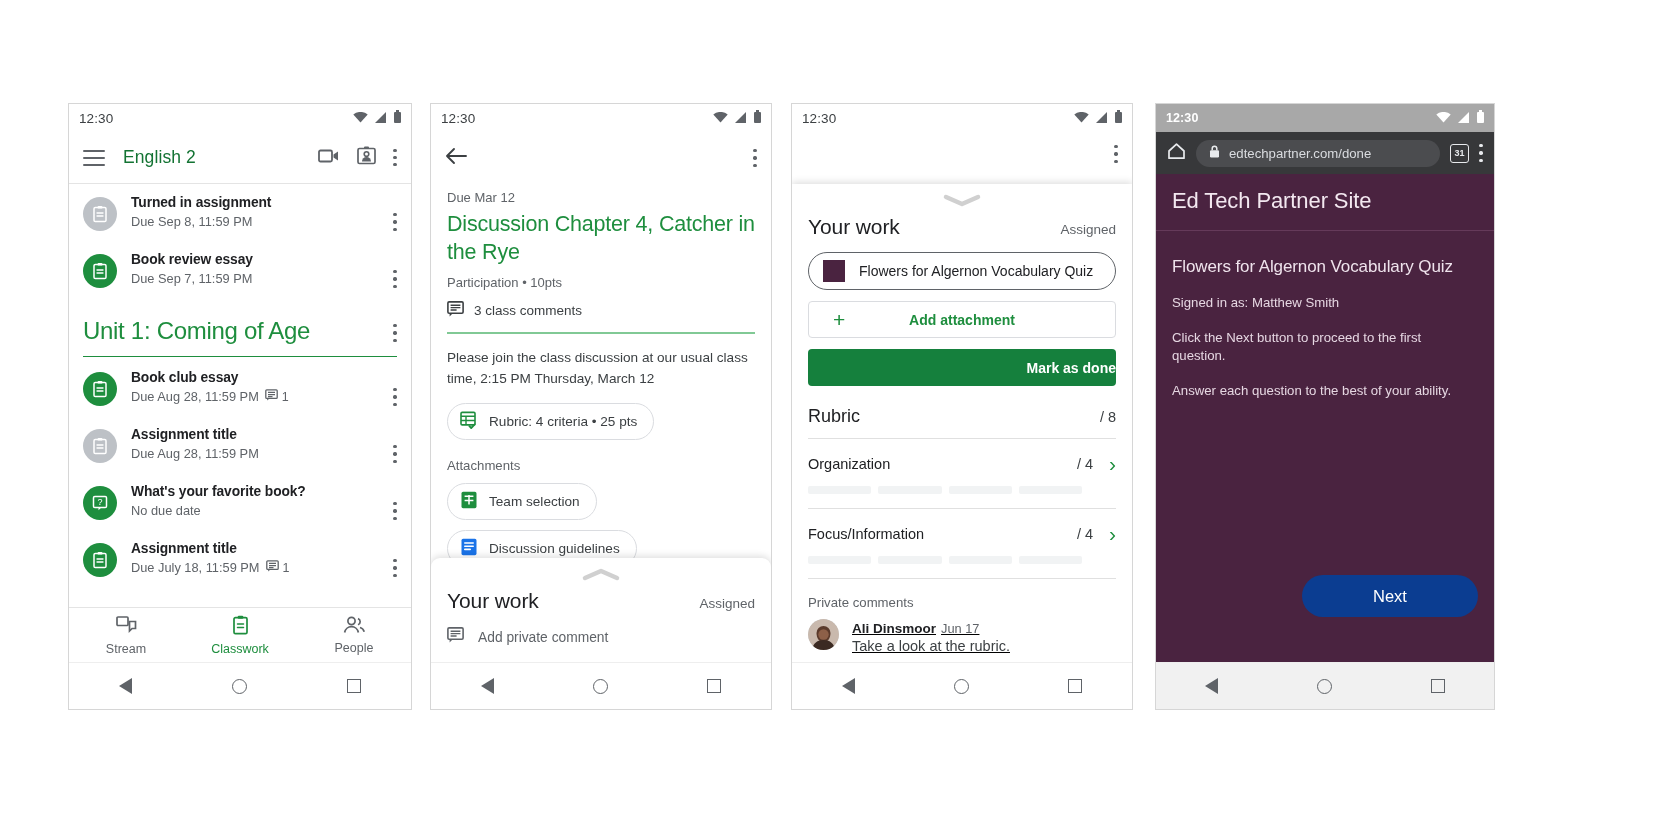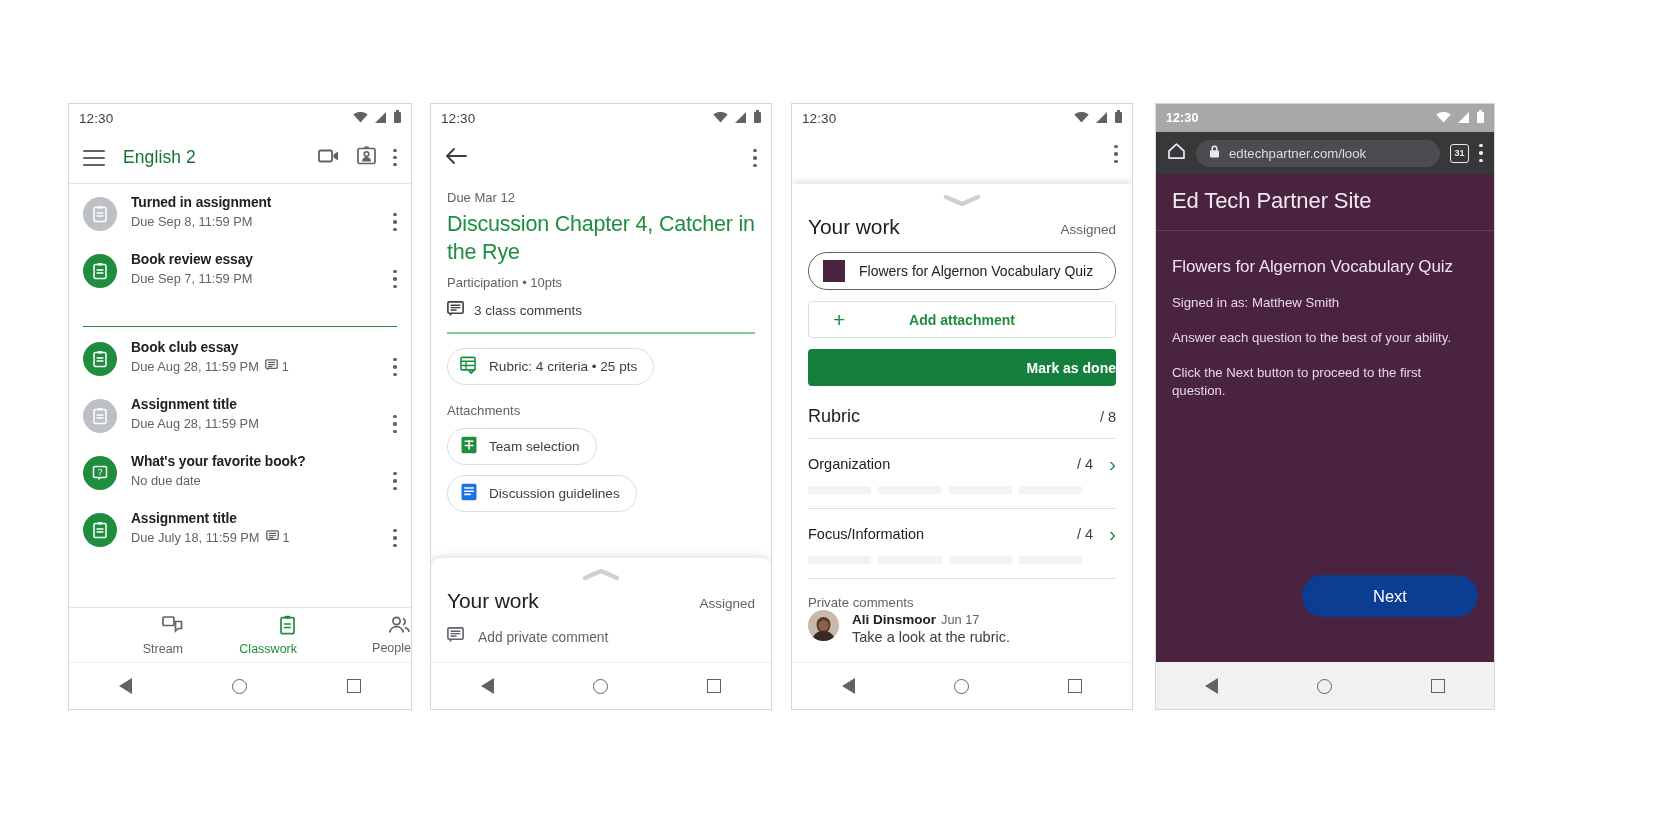--- a/index.html
+++ b/index.html
@@ -42,21 +42,21 @@
   .row-title{font-size:13.8px;font-weight:bold;color:#202124;line-height:18px;letter-spacing:-.1px;}
   .row-sub{font-size:12.8px;color:#5f6368;line-height:18px;display:flex;align-items:center;gap:6px;margin-top:1px;}
   .cmt{display:inline-flex;align-items:center;gap:4px;color:#5f6368;font-size:12.5px;}
 
   .topic{padding:18px 14px 0 14px;}
   .topic-head{display:flex;align-items:flex-start;justify-content:space-between;}
   .topic-title{color:#1e8e3e;font-size:24px;letter-spacing:-.3px;line-height:30px;}
   .topic-rule{height:1px;background:#1e8e3e;margin:10px 0 2px 0;}
 
   .bottomnav{position:absolute;left:0;right:0;bottom:46px;height:55px;border-top:1px solid #e4e4e4;display:flex;background:#fff;}
-  .navitem{flex:1;display:flex;flex-direction:column;align-items:flex-end;justify-content:center;gap:4px;cursor:pointer;}
+  .navitem{flex:1;display:flex;flex-direction:column;align-items:center;justify-content:center;gap:4px;cursor:pointer;}
   .navitem span{font-size:12.5px;color:#5f6368;}
   .navitem.active span{color:#1e8e3e;}
 
   .sysnav{position:absolute;left:0;right:0;bottom:0;height:46px;display:flex;align-items:center;justify-content:space-around;background:#fff;border-top:1px solid #eee;}
   .sysnav .tri{width:0;height:0;border-top:8px solid transparent;border-bottom:8px solid transparent;border-right:13px solid #5f6368;}
   .sysnav .cir{width:15px;height:15px;border:1.8px solid #5f6368;border-radius:50%;box-sizing:border-box;}
   .sysnav .sq{width:14px;height:14px;border:1.8px solid #5f6368;box-sizing:border-box;}
   .sysnav.dark{background:#f1f1f1;}
 
   
@@ -91,21 +91,21 @@
   .hr{height:1px;background:#e0e0e0;margin-top:11px;}
   .crit{padding-top:14px;}
   .crit-top{display:flex;align-items:center;justify-content:space-between;}
   .crit-name{font-size:14.5px;color:#202124;}
   .crit-right{display:flex;align-items:center;gap:16px;}
   .crit-pts{font-size:14.5px;color:#3c4043;}
   .chev{color:#1e8e3e;font-size:21px;line-height:1;font-weight:300;}
   .segbar{display:flex;gap:7px;margin-top:12px;padding-right:34px;}
   .segbar i{flex:1;height:8px;background:#f1f3f4;border-radius:2px;display:block;}
   .pc-head{font-size:13.2px;color:#5f6368;margin-top:16px;}
-  .comment{display:flex;gap:13px;}
+  .comment{display:flex;gap:13px;margin-top:9px;text-decoration:underline;}
   .c-av{width:31px;height:31px;border-radius:50%;flex:none;overflow:hidden;background:#cfcfcf;}
   .c-name{font-size:13.5px;font-weight:bold;color:#202124;}
   .c-date{font-size:12.8px;color:#5f6368;font-weight:normal;margin-left:5px;}
   .c-body{font-size:14.5px;color:#3c4043;margin-top:1px;}
 
   
   .chrometop{background:#37383a;height:42px;display:flex;align-items:center;padding:0 11px;box-sizing:border-box;gap:10px;}
   .omnibox{flex:1;background:#4b4c4f;border-radius:18px;height:27px;display:flex;align-items:center;gap:9px;padding:0 13px;box-sizing:border-box;color:#dadce0;font-size:13.2px;overflow:hidden;white-space:nowrap;}
   .tabcount{width:19px;height:19px;border:1.7px solid #e8eaed;border-radius:3px;display:flex;align-items:center;justify-content:center;font-size:9px;color:#e8eaed;font-weight:bold;box-sizing:border-box;}
   .kebab-w i{background:#e8eaed;}
@@ -200,20 +200,28 @@
       </div>
       <span class="kebab">
           <i></i>
           <i></i>
           <i></i>
         </span>
     </div>
   </div>
 
   <div class="topic">
+    <div class="topic-head">
+      <div class="topic-title">Unit 1: Coming of Age</div>
+      <span class="kebab" style="margin-top:8px">
+          <i></i>
+          <i></i>
+          <i></i>
+        </span>
+    </div>
     <div class="topic-rule"></div>
   </div>
 
   <div class="list">
     <div class="row">
       <div class="avatar av-green">
           <svg width="18" height="18" viewBox="0 0 18 18">
             <rect x="3" y="2.5" width="12" height="14" rx="1.3" fill="none" stroke="#fff" stroke-width="1.5"></rect>
             <rect x="6.5" y="1" width="5" height="2.6" rx="1.2" fill="#fff"></rect>
             <path d="M6 8h6M6 11h6" stroke="#fff" stroke-width="1.3" stroke-linecap="round"></path>
@@ -379,20 +387,21 @@
     <div class="asgn-meta">Participation • 10pts</div>
     <div class="cc-row">
       <span><svg width="17" height="16" viewBox="0 0 17 16">
             <rect x="0.9" y="0.9" width="15.2" height="11.4" rx="1.2" fill="none" stroke="#3c4043" stroke-width="1.6"></rect>
             <path d="M3.6 4.2h9.8M3.6 6.6h9.8M3.6 9h6" stroke="#3c4043" stroke-width="1.4"></path>
             <path d="M2.6 12.3v3.2l3.2-3.2Z" fill="#3c4043"></path>
           </svg></span>
       <span>3 class comments</span>
     </div>
     <div class="greenrule"></div>
+    <div class="desc">Please join the class discussion at our usual class time, 2:15 PM Thursday, March 12</div>
 
     <div class="chip">
       <span><svg width="18" height="18" viewBox="0 0 18 18">
             <rect x="1" y="1.4" width="14" height="12.5" rx="1.2" fill="none" stroke="#1e8e3e" stroke-width="1.6"></rect>
             <path d="M1 5.3h14M6 5.3v8.6M1 9.5h14" stroke="#1e8e3e" stroke-width="1.4"></path>
             <path d="M9.4 15.2l1.8 1.8 3.5-3.6" fill="none" stroke="#1e8e3e" stroke-width="1.8" stroke-linecap="round" stroke-linejoin="round"></path>
           </svg></span>
       <span>Rubric: 4 criteria • 25 pts</span>
     </div>
 
@@ -573,41 +582,41 @@
 
   <div class="chrometop">
     <span><svg width="19" height="18" viewBox="0 0 19 18">
           <path d="M2 9 9.5 2.2 17 9v7.2H2Z" fill="none" stroke="#e8eaed" stroke-width="1.7" stroke-linejoin="round"></path>
         </svg></span>
     <span class="omnibox">
       <span><svg width="11" height="13" viewBox="0 0 11 13">
             <rect x="1" y="5.2" width="9" height="7.2" rx="1.2" fill="#e8eaed"></rect>
             <path d="M3.2 5.2V3.6a2.3 2.3 0 0 1 4.6 0v1.6" fill="none" stroke="#e8eaed" stroke-width="1.5"></path>
           </svg></span>
-      <span>edtechpartner.com/look</span>
+      <span>edtechpartner.com/done</span>
     </span>
     <span class="tabcount">
         <span>31</span>
       </span>
     <span class="kebab kebab-w">
         <i></i>
         <i></i>
         <i></i>
       </span>
   </div>
 
   <div class="site" style="background: rgb(74, 35, 64);">
     <div class="sitehead">
       <div class="sitetitle">Ed Tech Partner Site</div>
     </div>
     <div class="sitebody">
       <div class="quiztitle">Flowers for Algernon Vocabulary Quiz</div>
       <div class="quizline">Signed in as: Matthew Smith</div>
+      <div class="quizline">Click the Next button to proceed to the first question.</div>
       <div class="quizline">Answer each question to the best of your ability.</div>
-      <div class="quizline">Click the Next button to proceed to the first question.</div>
     </div>
     <div class="nextbtn" style="background: rgb(11, 61, 145);">
       <span>Next</span>
     </div>
   </div>
 
   <div class="sysnav dark">
     <span class="tri"></span>
     <span class="cir"></span>
     <span class="sq"></span>

